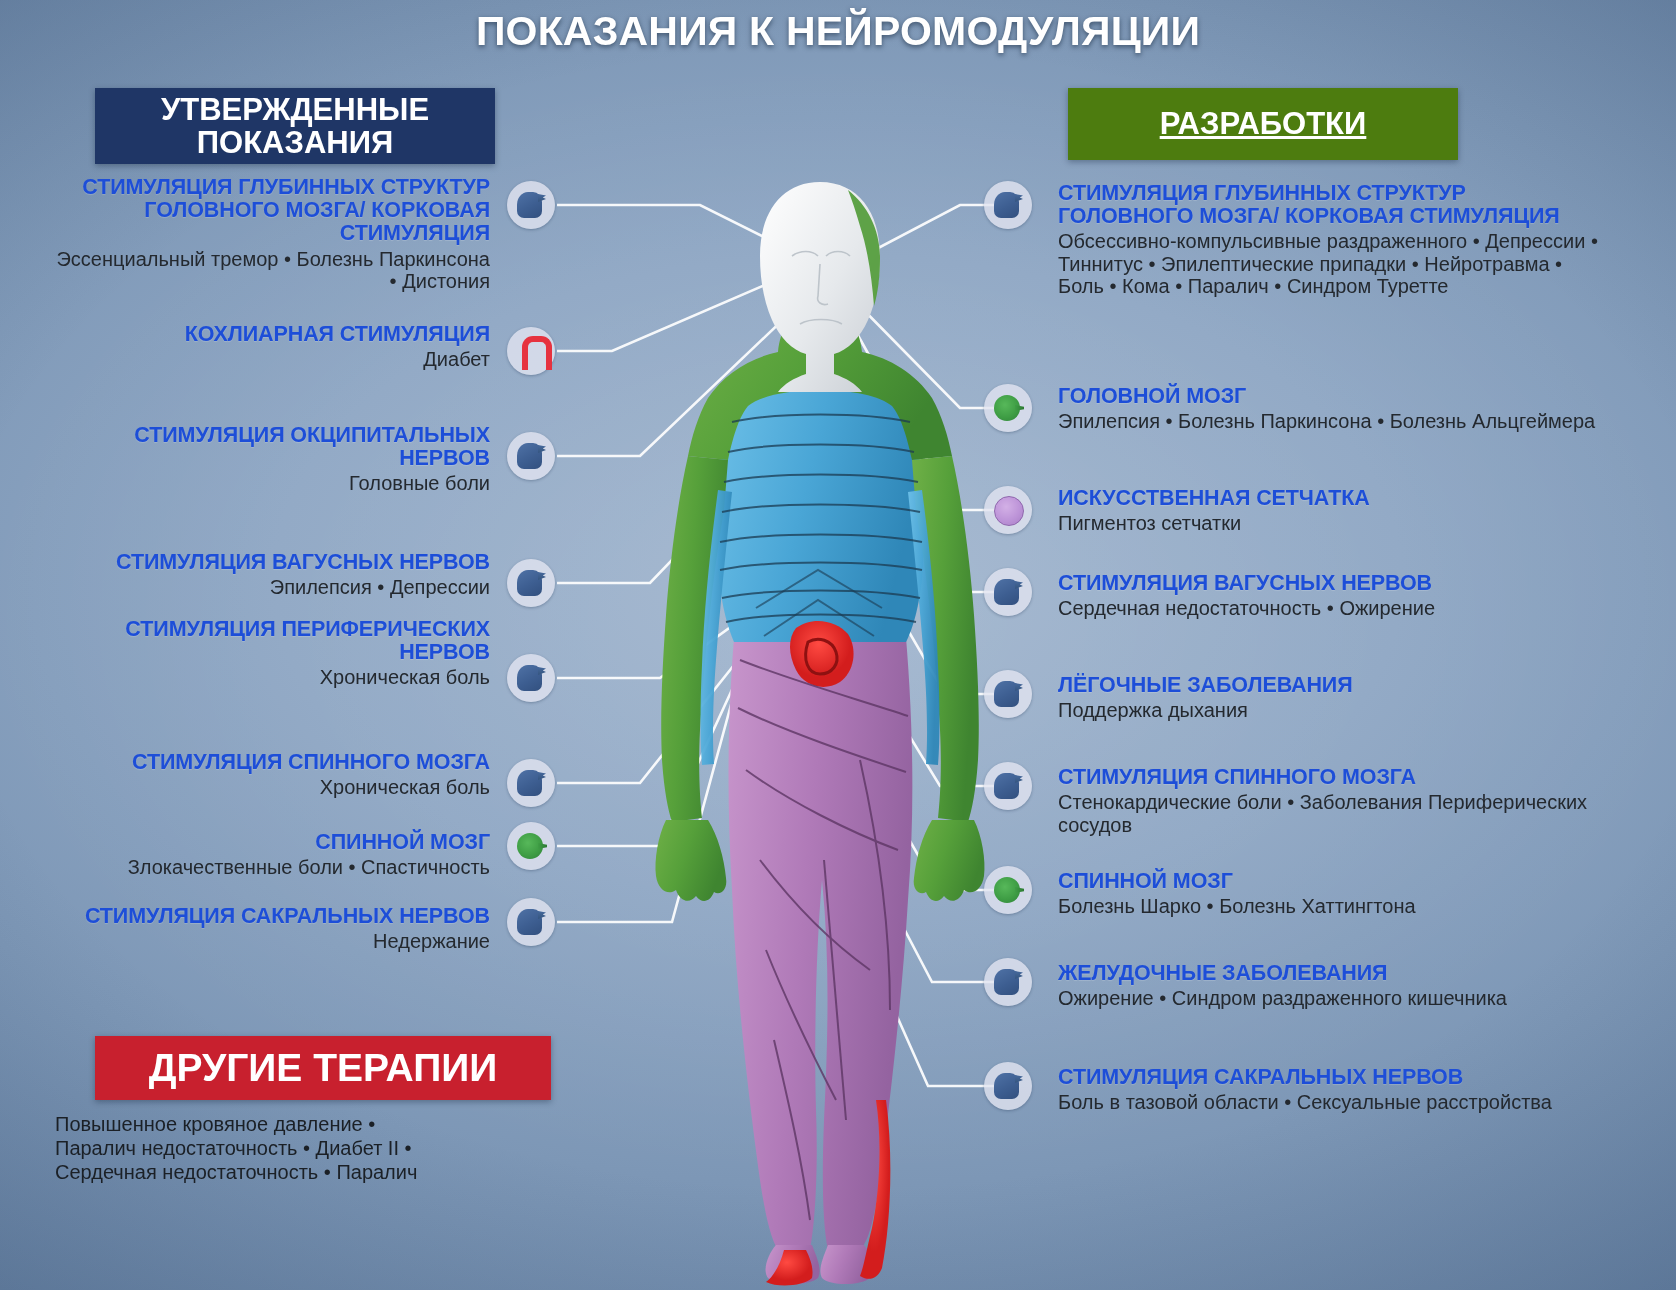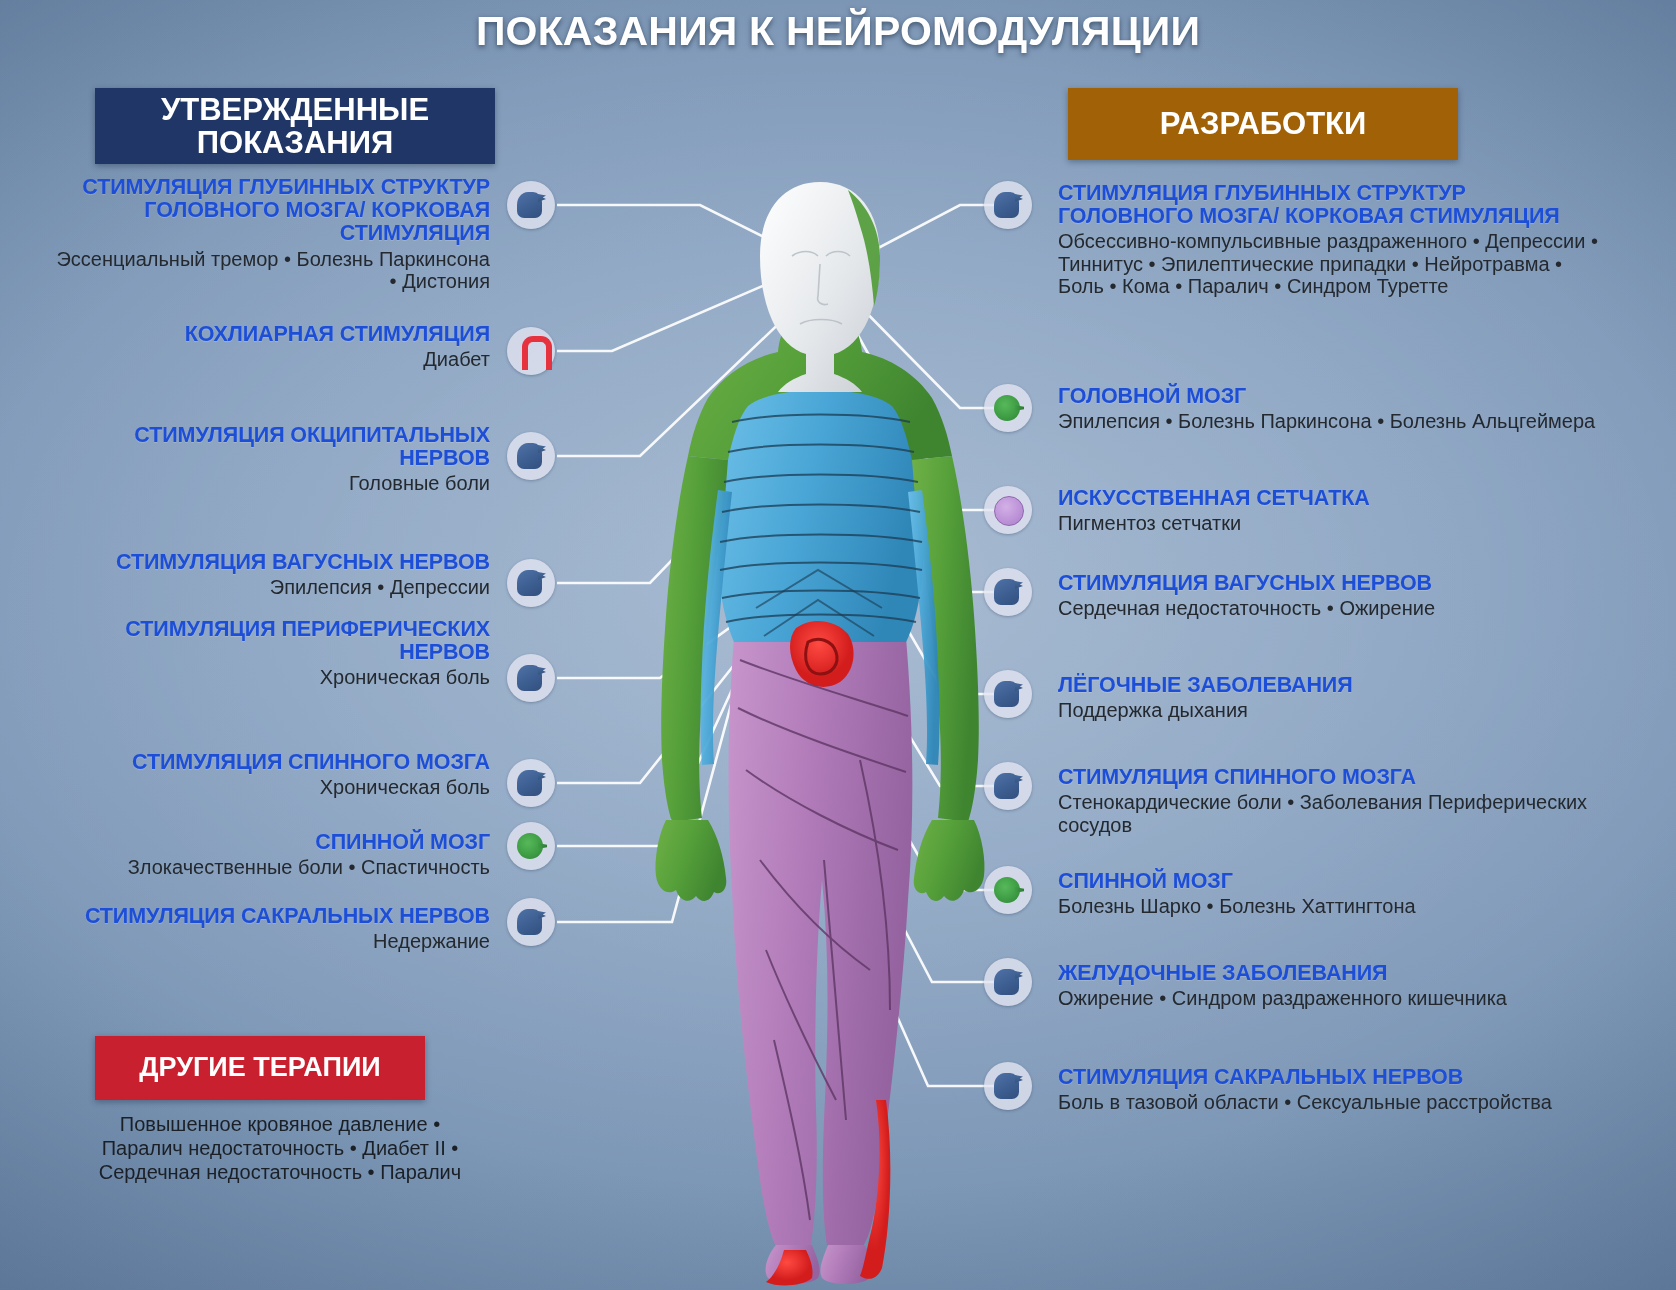--- a/index.html
+++ b/index.html
@@ -34,21 +34,21 @@
     color: #fff; font-weight: bold; text-align: center;
     line-height: 1.08;
     box-shadow: 0 2px 6px rgba(10,25,45,0.35);
   }
   #banner-approved {
     left: 95px; top: 88px; width: 400px; height: 76px;
     background: #1f3666; font-size: 31px; padding: 11px 10px;
   }
   #banner-development {
     left: 1068px; top: 88px; width: 390px; height: 72px;
-    background: #a16207; font-size: 31px;
+    background: #4d7c0f; font-size: 31px; text-decoration: underline;
   }
 
   
   .col { position: absolute; }
   #col-left  { left: 55px;  top: 176px; width: 435px; text-align: right; }
   #col-right { left: 1058px; top: 182px; width: 540px; text-align: left; }
 
   .entry { position: absolute; width: 100%; }
   #col-left .entry { text-align: right; }
   #col-right .entry { text-align: left; }
@@ -59,21 +59,21 @@
     text-shadow: 0 1px 1px rgba(255,255,255,0.18);
   }
   .entry-desc {
     font-size: 20px; font-weight: normal; color: #24292f;
     line-height: 1.12; margin-top: 2px;
   }
 
   
   #other-body {
     position: absolute; left: 55px; top: 1112px; width: 450px;
-    text-align: center; font-size: 20px; line-height: 1.2; color: #1b2026;
+    text-align: left; font-size: 20px; line-height: 1.2; color: #1b2026;
   }
 
   
   .marker {
     position: absolute; width: 48px; height: 48px; border-radius: 50%;
     background: rgba(225,228,240,0.80);
     box-shadow: 0 1px 3px rgba(20,40,70,0.30);
     display: flex; align-items: center; justify-content: center;
   }
   .marker .glyph { position: relative; width: 32px; height: 32px; }
@@ -273,21 +273,21 @@
   </g>
 
   <g stroke="#1b3b52" stroke-width="2" fill="none" opacity="0.6">
     <path d="M196 448 L258 410 L322 448"></path>
     <path d="M204 476 L258 440 L314 476"></path>
   </g>
 </svg>
 
 <div class="banner" id="banner-approved">УТВЕРЖДЕННЫЕ ПОКАЗАНИЯ</div>
 <div class="banner" id="banner-development">РАЗРАБОТКИ</div>
-<div class="banner" id="banner-other-therapies" style="position:absolute;left:95px;top:1036px;width:330px;height:64px;background:#c8202e;font-size:27px;display:flex;align-items:center;justify-content:center;color:#fff;font-weight:bold;box-shadow:0 2px 6px rgba(10,25,45,0.35);">ДРУГИЕ ТЕРАПИИ</div>
+<div class="banner" id="banner-other-therapies" style="position:absolute;left:95px;top:1036px;width:456px;height:64px;background:#c8202e;font-size:39px;display:flex;align-items:center;justify-content:center;color:#fff;font-weight:bold;box-shadow:0 2px 6px rgba(10,25,45,0.35);">ДРУГИЕ ТЕРАПИИ</div>
 
 <div class="col" id="col-left">
 
   <div class="entry" style="top:0px;">
     <div class="entry-title">СТИМУЛЯЦИЯ ГЛУБИННЫХ СТРУКТУР ГОЛОВНОГО МОЗГА/ КОРКОВАЯ СТИМУЛЯЦИЯ</div>
     <div class="entry-desc">Эссенциальный тремор • Болезнь Паркинсона • Дистония</div>
   </div>
 
   <div class="entry" style="top:147px;">
     <div class="entry-title">КОХЛИАРНАЯ СТИМУЛЯЦИЯ</div>

